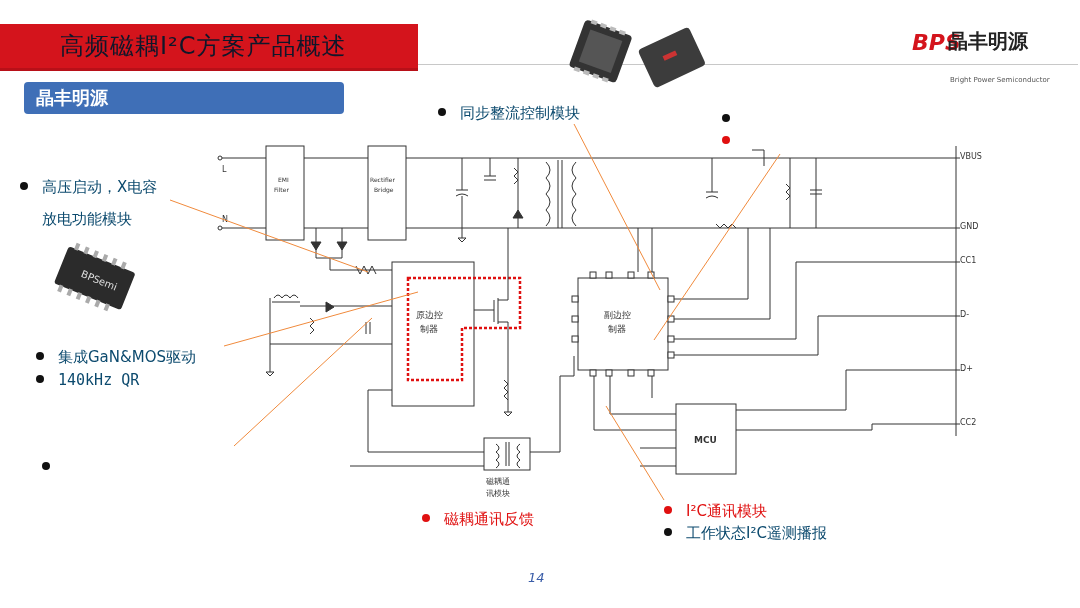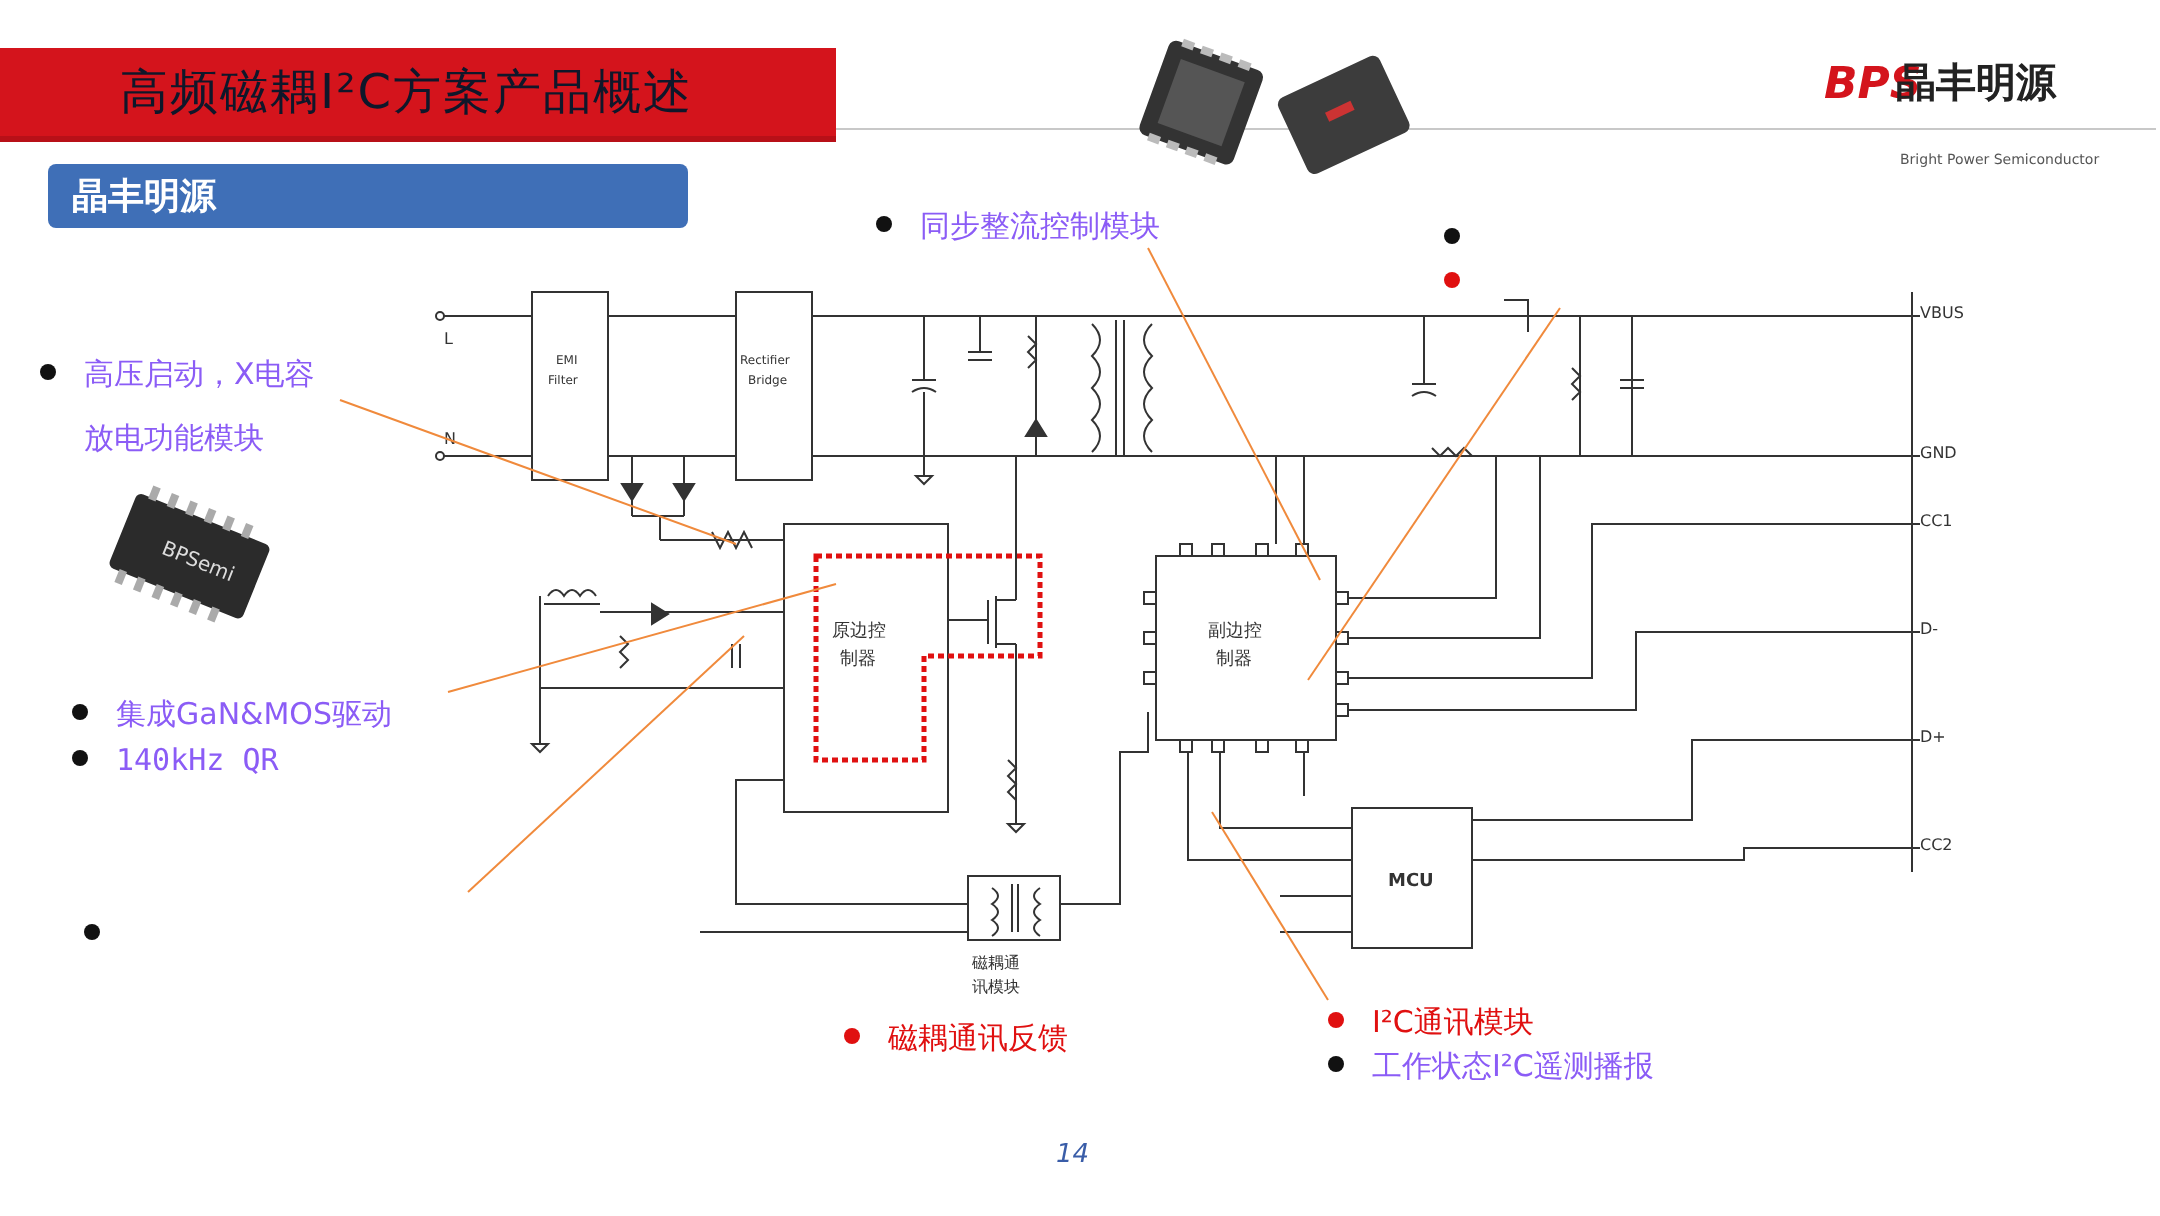--- a/index.html
+++ b/index.html
@@ -3,21 +3,21 @@
 <meta charset="utf-8">
 <style>
   html,body{margin:0;padding:0;background:#fff;}
   body{width:1080px;height:608px;position:relative;overflow:hidden;font-family:"DejaVu Sans","Liberation Sans",sans-serif;}
   .abs{position:absolute;}
   #title-bar{left:0;top:24px;width:418px;height:44px;background:#d4141c;border-bottom:3px solid #b81018;}
   #title-text{left:60px;top:30px;color:#0f172a;font-size:24px;font-weight:normal;letter-spacing:1px;white-space:nowrap;}
   #title-line{left:418px;top:64px;width:660px;height:1px;background:#c8c8c8;}
   #section-pill{left:24px;top:82px;width:320px;height:32px;background:#3f6fb7;border-radius:4px;}
   #section-text{left:36px;top:86px;color:#fff;font-size:18px;font-weight:bold;}
-  .ann{font-size:15px;color:#8b5cf6;white-space:nowrap;}
+  .ann{font-size:15px;color:#0c4a6e;white-space:nowrap;}
   .ann.red{color:#e01010;}
   .mono{font-family:"DejaVu Sans Mono","Liberation Mono",monospace;}
   .bullet{display:inline-block;width:8px;height:8px;border-radius:50%;background:#111;margin-right:14px;vertical-align:middle;position:relative;top:-2px;}
   .bullet.red{background:#e01010;}
   #logo-text{left:948px;top:28px;font-size:20px;font-weight:bold;color:#222;white-space:nowrap;}
   #logo-mark{left:912px;top:30px;font-size:22px;font-weight:bold;font-style:italic;color:#d4141c;text-align:center;}
   #logo-sub{left:950px;top:55px;font-size:7px;color:#555;white-space:nowrap;margin-top:21px;}
   #page-num{left:528px;top:570px;font-size:13px;color:#3a5da8;font-style:italic;}
   svg text{font-family:"DejaVu Sans","Liberation Sans",sans-serif;}
 </style>

